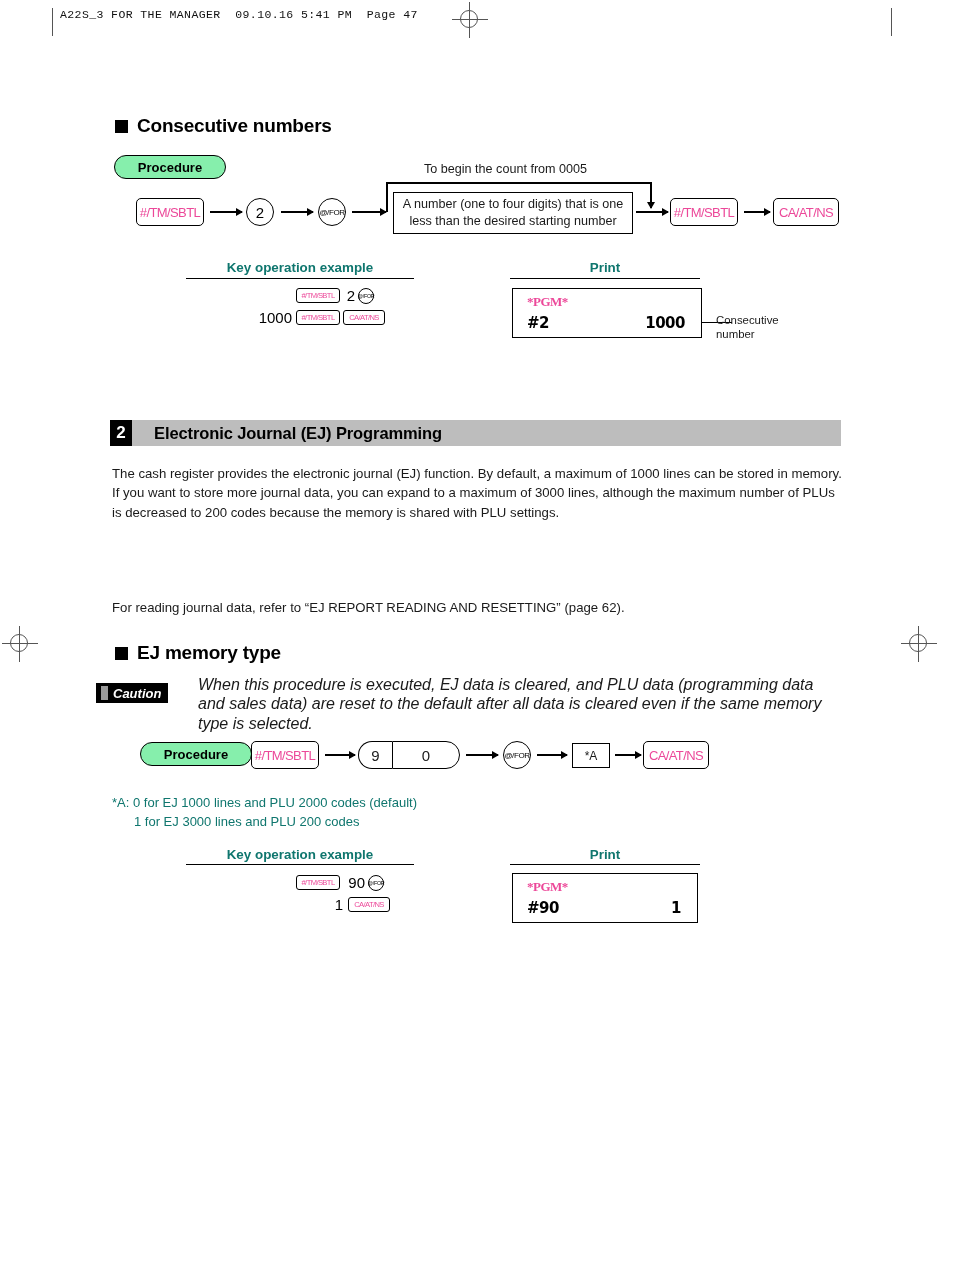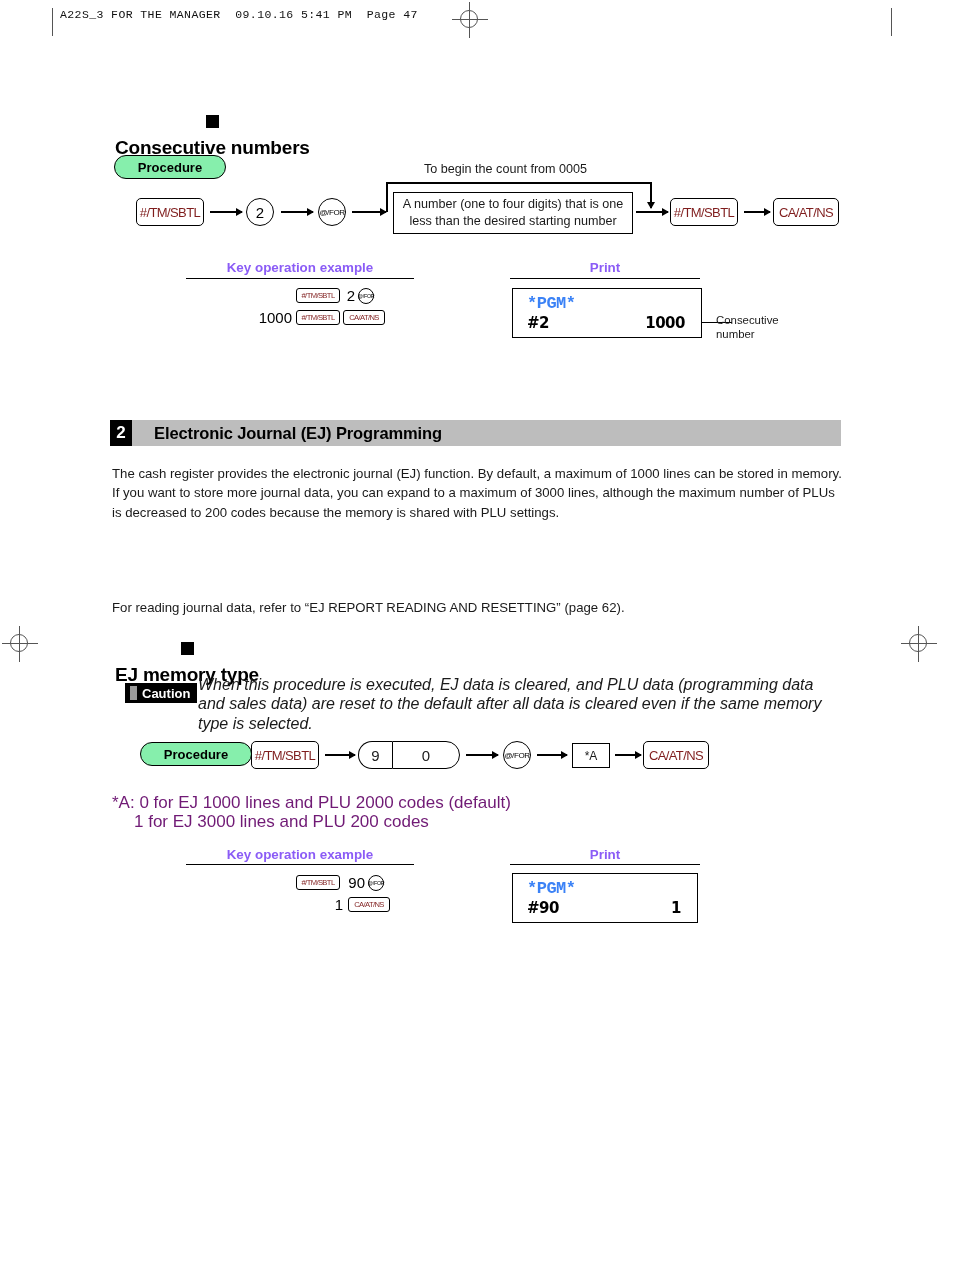--- a/index.html
+++ b/index.html
@@ -62,21 +62,20 @@
     color: #111;
     white-space: pre;
   }
 
   
   .h-bullet {
     position: absolute;
     display: flex;
     align-items: center;
     gap: 9px;
-    flex-direction: column;
   }
   .h-bullet .sq {
     width: 13px;
     height: 13px;
     background: #000;
   }
   .h-bullet .txt {
     font-size: 19px;
     font-weight: bold;
     color: #000;
@@ -137,21 +136,21 @@
   
   .keyrect {
     position: absolute;
     border: 1.4px solid #000;
     border-radius: 5px;
     background: #fff;
     display: flex;
     align-items: center;
     justify-content: center;
     font-size: 13px;
-    color: #7f1d1d;
+    color: #ec4899;
     letter-spacing: -0.6px;
     box-sizing: border-box;
   }
   .keycirc {
     position: absolute;
     border: 1.4px solid #000;
     border-radius: 50%;
     background: #fff;
     display: flex;
     align-items: center;
@@ -257,21 +256,21 @@
     font-size: 12.6px;
     color: #1a1a1a;
   }
 
   
   .colhead {
     position: absolute;
     text-align: center;
     font-size: 13.4px;
     font-weight: bold;
-    color: #8b5cf6;
+    color: #0f766e;
   }
   .colrule {
     position: absolute;
     height: 1.4px;
     background: #000;
   }
 
   
   .kopnum {
     position: absolute;
@@ -282,25 +281,25 @@
 
   
   .printbox {
     position: absolute;
     border: 1.6px solid #000;
     background: #fff;
     box-sizing: border-box;
   }
   .pgm {
     position: absolute;
-    font-family: Liberation Mono, monospace;
-    font-size: 17px;
+    font-family: Liberation Serif, serif;
+    font-size: 13px;
     font-weight: bold;
     letter-spacing: -0.5px;
-    color: #3b82f6;
+    color: #ec4899;
   }
   .pline {
     position: absolute;
     font-family: "DejaVu Sans", sans-serif;
     font-size: 15px;
     font-weight: bold;
     letter-spacing: -0.5px;
     color: #000;
   }
   .pval {
@@ -347,23 +346,23 @@
   .caution-text {
     position: absolute;
     font-style: italic;
     font-size: 16px;
     line-height: 19.4px;
     color: #1a1a1a;
   }
 
   .footnote {
     position: absolute;
-    font-size: 17px;
+    font-size: 13px;
     line-height: 19.4px;
-    color: #701a75;
+    color: #0f766e;
   }
 
   .pageno {
     position: absolute;
     font-size: 14.5px;
     font-weight: bold;
     color: #7f1d1d;
   }
 </style>
 </head>
@@ -452,21 +451,21 @@
   </div>
 
   <div class="para" style="left:112px; top:464px; width:731px;">The cash register provides the electronic journal (EJ) function.  By default, a maximum of 1000 lines can be stored in memory.  If you want to store more journal data, you can expand to a maximum of 3000 lines, although the maximum number of PLUs is decreased to 200 codes because the memory is shared with PLU settings.</div>
   <div class="para" style="left:112px; top:598px; width:731px;">For reading journal data, refer to “EJ REPORT READING AND RESETTING” (page 62).</div>
 
   <div class="h-bullet" style="left:115px; top:642px;">
     <div class="sq"></div>
     <div class="txt">EJ memory type</div>
   </div>
 
-  <div class="caution" style="left:125px; top:683px;">
+  <div class="caution" style="left:96px; top:683px;font-style:italic;">
     <div class="stripe"></div>
     <div class="lbl">Caution</div>
   </div>
   <div class="caution-text" style="left:198px; top:675px; width:645px;">When this procedure is executed, EJ data is cleared, and PLU data (programming data and sales data) are reset to the default after all data is cleared even if the same memory type is selected.</div>
 
   <div class="proc-pill" style="left:140px; top:742px; width:110px;">Procedure</div>
 
   <div class="keyrect" style="left:251px; top:741px; width:68px; height:28px;">#/TM/SBTL</div>
   <div class="arrow" style="left:325px; top:754px; width:30px;"></div>
   <div class="keypill-l" style="left:358px; top:741px; width:34px; height:28px;">9</div>

